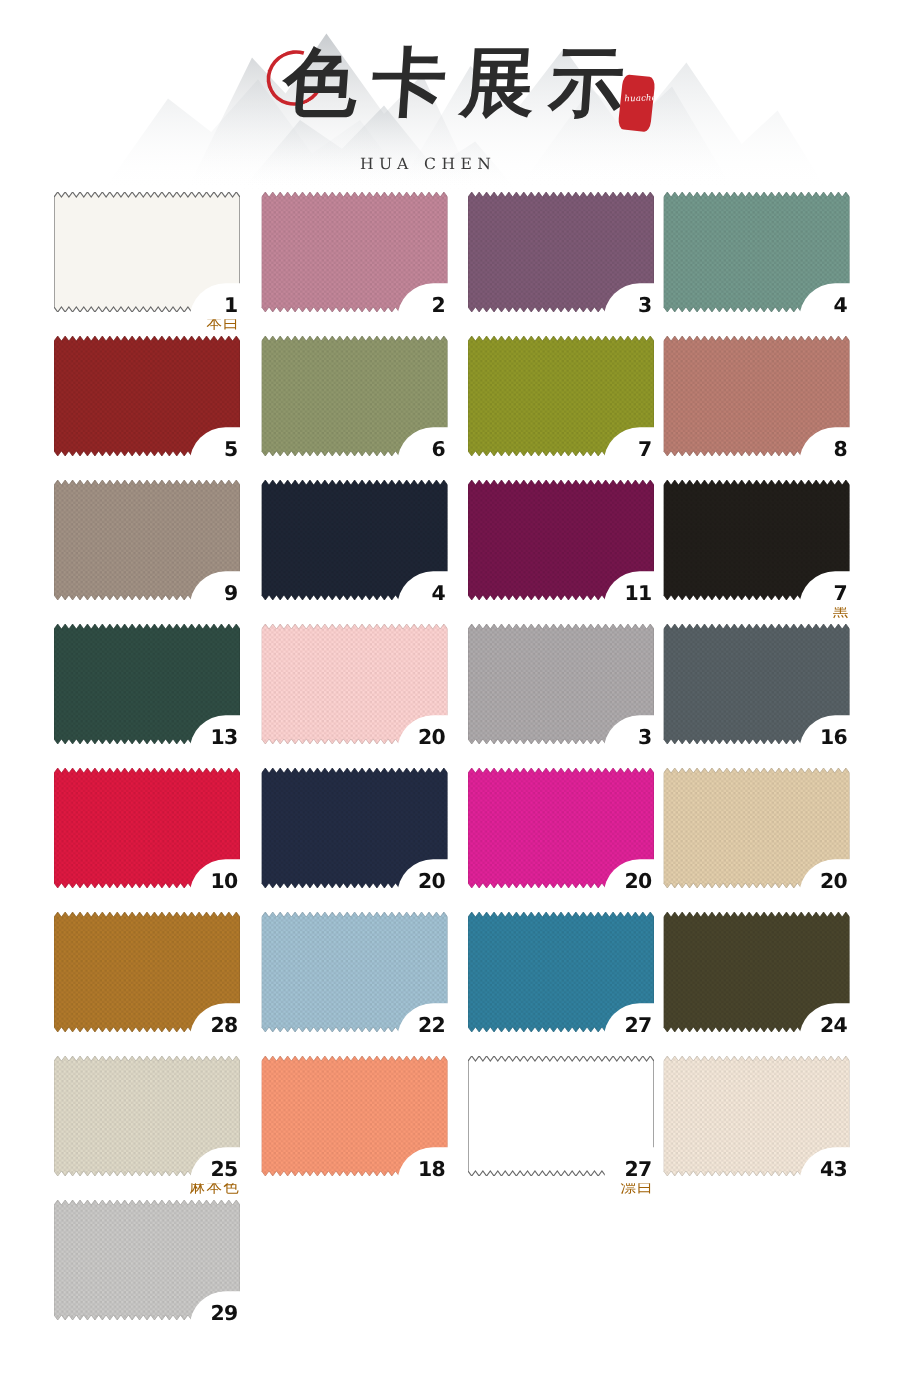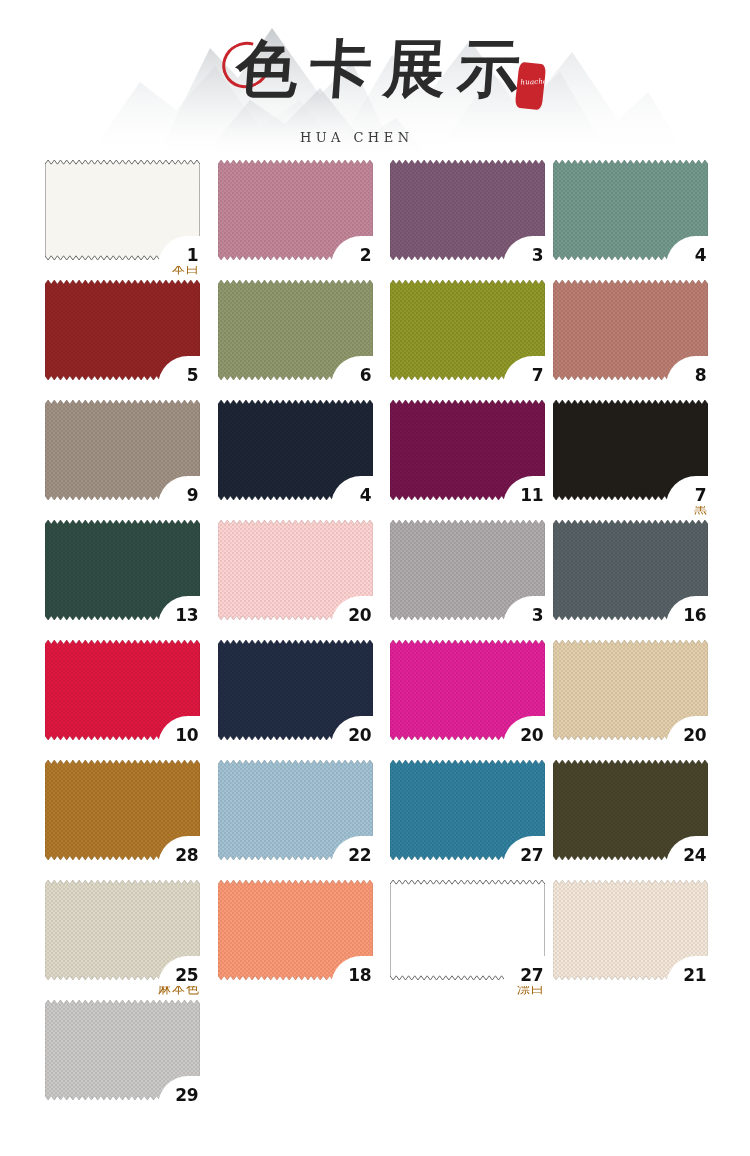--- a/index.html
+++ b/index.html
@@ -764,21 +764,21 @@
                   <rect x="0" y="0" width="2" height="2" fill="#fdf0e1" opacity="0.55"></rect>
                   <rect x="2" y="2" width="2" height="2" fill="#fdf0e1" opacity="0.4"></rect>
                   <rect x="2" y="0" width="2" height="2" fill="#d0c5b9" opacity="0.5"></rect>
                   <rect x="0" y="2" width="2" height="2" fill="#d0c5b9" opacity="0.35"></rect>
                 </pattern>
               </defs>
               <path d="M0,4.2L3.1,0L6.2,4.2L9.3,0L12.4,4.2L15.5,0L18.6,4.2L21.700000000000003,0L24.8,4.2L27.900000000000002,0L31,4.2L34.1,0L37.2,4.2L40.300000000000004,0L43.400000000000006,4.2L46.50000000000001,0L49.60000000000001,4.2L52.70000000000001,0L55.80000000000001,4.2L58.90000000000001,0L62.000000000000014,4.2L65.10000000000001,0L68.20000000000002,4.2L71.30000000000001,0L74.40000000000002,4.2L77.50000000000001,0L80.60000000000002,4.2L83.70000000000002,0L86.80000000000003,4.2L89.90000000000002,0L93.00000000000003,4.2L96.10000000000002,0L99.20000000000003,4.2L102.30000000000003,0L105.40000000000003,4.2L108.50000000000003,0L111.60000000000004,4.2L114.70000000000003,0L117.80000000000004,4.2L120.90000000000003,0L124.00000000000004,4.2L127.10000000000004,0L130.20000000000005,4.2L133.30000000000004,0L136.40000000000003,4.2L139.50000000000003,0L142.60000000000002,4.2L145.70000000000002,0L148.8,4.2L151.9,0L155,4.2L155,7.300000000000001L155,10.4L155,13.5L155,16.6L155,19.700000000000003L155,22.8L155,25.900000000000002L155,29L155,32.1L155,35.2L155,38.300000000000004L155,41.400000000000006L155,44.50000000000001L155,47.60000000000001L155,50.70000000000001L155,53.80000000000001L155,56.90000000000001L155,60.000000000000014L155,63.100000000000016L155,66.20000000000002L155,69.30000000000001L155,72.40000000000002L155,75.50000000000001L155,78.60000000000002L155,81.70000000000002L155,84.80000000000003L155,87.90000000000002L155,91.00000000000003L155,94.10000000000002L155,95.8L150.8,95.8L151.9,100L148.8,95.8L145.70000000000002,100L142.60000000000002,95.8L139.50000000000003,100L136.40000000000003,95.8L133.30000000000004,100L130.20000000000005,95.8L127.10000000000005,100L124.00000000000004,95.8L120.90000000000005,100L117.80000000000004,95.8L114.70000000000005,100L111.60000000000004,95.8L108.50000000000004,100L105.40000000000003,95.8L102.30000000000004,100L99.20000000000003,95.8L96.10000000000004,100L93.00000000000003,95.8L89.90000000000003,100L86.80000000000003,95.8L83.70000000000003,100L80.60000000000002,95.8L77.50000000000003,100L74.40000000000002,95.8L71.30000000000003,100L68.20000000000002,95.8L65.10000000000002,100L62.000000000000014,95.8L58.90000000000001,100L55.80000000000001,95.8L52.70000000000001,100L49.60000000000001,95.8L46.50000000000001,100L43.400000000000006,95.8L40.300000000000004,100L37.2,95.8L34.1,100L31.000000000000004,95.8L27.900000000000002,100L24.800000000000004,95.8L21.700000000000003,100L18.600000000000005,95.8L15.500000000000005,100L12.400000000000006,95.8L9.300000000000006,100L6.2000000000000055,95.8L3.1000000000000054,100L5.329070518200751e-15,95.8L-3.0999999999999948,100L0,95.8L0,92.7L0,89.6L0,86.5L0,83.39999999999999L0,80.3L0,77.19999999999999L0,74.1L0,70.99999999999999L0,67.89999999999999L0,64.79999999999998L0,61.69999999999998L0,58.59999999999998L0,55.49999999999998L0,52.39999999999998L0,49.299999999999976L0,46.199999999999974L0,43.09999999999997L0,39.99999999999997L0,36.89999999999997L0,33.79999999999997L0,30.699999999999967L0,27.59999999999997L0,24.499999999999968L0,21.39999999999997L0,18.29999999999997L0,15.19999999999997L0,12.099999999999971L0,8.999999999999972L0,5.899999999999972L0,4.2Z" fill="url(#wv27)" stroke="#c2b8ac" stroke-width="0.6"></path>
             </svg>
           </div>
           <div class="notch"></div>
-          <div class="num">21</div>
+          <div class="num">43</div>
         </div>
       </div>
     </div>
     <div class="row">
       <div class="cell col0">
         <div class="swatch">
           <div class="fabric">
             <svg width="155" height="100" viewBox="0 0 155 100">
               <defs>
                 <pattern id="wv28" width="4" height="4" patternUnits="userSpaceOnUse">

